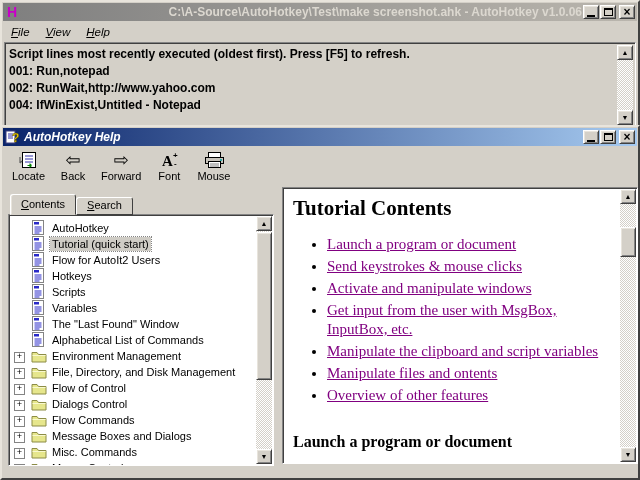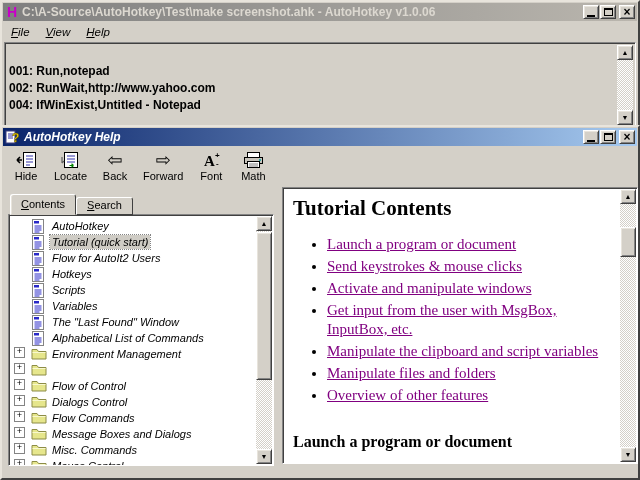--- a/index.html
+++ b/index.html
@@ -11,39 +11,39 @@
   .dither { background-image: repeating-conic-gradient(#ffffff 0% 25%, #d4d0c8 0% 50%);
             background-size:2px 2px; background-color:#e8e5df; }
 
   
   .main-window { position:absolute; top:0; left:0; width:640px; height:130px;
                  background:#d4d0c8; border:2px solid; border-color:#e8e4dc #404040 #404040 #e8e4dc; }
   .titlebar { height:18px; display:flex; align-items:center; padding:0 2px; margin:1px; }
   .titlebar.inactive { background:linear-gradient(90deg,#7f7f7f,#bab6ae); }
   .titlebar.active   { background:linear-gradient(90deg,#0a246a,#a6caf0); }
   .title-text { flex:1; font-size:12px; font-weight:bold; white-space:nowrap; overflow:hidden; padding-left:3px; }
-  .titlebar.inactive .title-text { color:#dcd8d0; }
+  .titlebar.inactive .title-text { color:#dcd8d0;text-align:right; }
   .titlebar.active   .title-text { color:#ffffff;font-style:italic; }
   .app-icon-h { color:#c800c8; font-weight:bold; font-size:14px; width:14px; text-align:center; line-height:14px; }
   .win-btn { width:16px; height:14px; margin-left:1px; display:flex; align-items:center; justify-content:center;
              font-size:10px; font-weight:bold; color:#000; flex:0 0 auto; cursor:default; }
   .win-btn.close { margin-left:3px; }
   .glyph-min { width:8px; height:2px; background:#000; margin-top:7px; }
   .glyph-max { width:9px; height:8px; border:1px solid #000; border-top-width:2px; }
   .glyph-close { font-size:12px; font-weight:bold; line-height:10px; }
 
   .menubar { height:19px; display:flex; align-items:center; padding-left:9px; font-size:11.5px; color:#000; }
   .menu-item { margin-right:16px;font-style:italic; }
   .menu-item u, .tab u { text-decoration:underline; }
 
   .script-area { position:absolute; left:2px; right:2px; top:40px; height:86px;
                  border:1px solid; border-color:#848484 #ffffff #ffffff #848484;
                  box-shadow: inset 1px 1px 0 #404040; background:#d4d0c8;
                  font-weight:bold; font-size:12px; color:#000; padding:3px 22px 0 4px; line-height:17px; }
-  .script-line-first { margin-top:17px; }
+  .script-line-first { }
   .vscroll { position:absolute; top:2px; right:2px; bottom:2px; width:16px; }
   .scroll-btn { position:absolute; left:0; width:16px; height:15px; display:flex; align-items:center;
                 justify-content:center; font-size:7px; color:#000; }
   .scroll-up { top:0; } .scroll-down { bottom:0; }
   .scroll-track { position:absolute; left:0; top:15px; bottom:15px; width:16px; }
   .scroll-thumb { position:absolute; left:0; width:16px; }
 
   
   .help-window { position:absolute; top:125px; left:0; width:640px; height:355px;
                  background:#d4d0c8; border:2px solid; border-color:#e8e4dc #404040 #404040 #e8e4dc; }
@@ -60,21 +60,21 @@
   .help-body { position:absolute; top:60px; left:2px; right:0; bottom:0; display:flex; }
   .left-pane { width:272px; display:flex; flex-direction:column; padding:7px 2px 12px 4px; }
   .tab-row { display:flex; margin-left:2px; height:21px; position:relative; z-index:2; }
   .tab { font-size:11px; color:#000; background:#d4d0c8; border:1px solid;
          border-color:#ffffff #404040 #d4d0c8 #ffffff; border-radius:3px 3px 0 0; padding:3px 10px 2px 10px; }
   .tab.active { position:relative; top:0; box-shadow: inset 1px 0 0 #e8e4dc; }
   .tab.inactive { margin-top:3px; padding-top:1px; height:18px; border-bottom-color:#404040; }
   .tree-panel { flex:1; position:relative; overflow:hidden; margin-top:-1px; background:#fff;
                 border:1px solid; border-color:#848484 #ffffff #ffffff #848484; box-shadow: inset 1px 1px 0 #404040; }
   .tree-rows { position:absolute; left:2px; top:4px; right:18px; }
-  .tree-row { height:16px; display:flex; align-items:flex-start; white-space:nowrap;font-style:italic; }
+  .tree-row { height:16px; display:flex; align-items:flex-end; white-space:nowrap; }
   .plusbox { width:11px; height:11px; margin-left:3px; flex:0 0 auto; border:1px solid #848484; background:#fff;
              font-size:9px; line-height:9px; text-align:center; color:#000;
              font-family:"Liberation Mono", monospace; }
   .plusbox.hidden { visibility:hidden; }
   .tree-icon { width:16px; margin:0 3px 0 6px; flex:0 0 auto; display:flex; align-items:center; }
   .tree-label { font-size:11px; color:#000; padding:1px 2px; }
   .tree-label.selected { background:#cfccc5; outline:1px dotted #848484; }
   .tree-scroll { position:absolute; top:1px; right:1px; bottom:1px; width:16px; }
 
   .sash { width:6px; }
@@ -105,20 +105,21 @@
     <span class="win-btn raised close">
         <span class="glyph-close">×</span>
       </span>
   </div>
   <div class="menubar">
     <span class="menu-item"><u>F</u>ile</span>
     <span class="menu-item"><u>V</u>iew</span>
     <span class="menu-item"><u>H</u>elp</span>
   </div>
   <div class="script-area">
+    <div>Script lines most recently executed (oldest first).  Press [F5] to refresh.</div>
     <div class="script-line-first">001: Run,notepad</div>
     <div>002: RunWait,http://www.yahoo.com</div>
     <div>004: IfWinExist,Untitled - Notepad</div>
     <div class="vscroll">
       <span class="scroll-btn scroll-up raised">
           <span>▲</span>
         </span>
       <span class="scroll-track dither"></span>
       <span class="scroll-btn scroll-down raised">
           <span>▼</span>
@@ -147,33 +148,20 @@
       </span>
     <span class="win-btn raised close">
         <span class="glyph-close">×</span>
       </span>
   </div>
 
   <div class="toolbar">
     <div class="tb-btn">
       <span class="tb-icon">
         <svg width="22" height="18" viewBox="0 0 22 18">
-          <rect x="8.5" y="1.5" width="12" height="15" fill="#ffffff" stroke="#000000"></rect>
-          <line x1="11" y1="5" x2="18" y2="5" stroke="#3333aa"></line>
-          <line x1="11" y1="8" x2="18" y2="8" stroke="#3333aa"></line>
-          <line x1="11" y1="11" x2="18" y2="11" stroke="#3333aa"></line>
-          <line x1="11" y1="14" x2="15" y2="14" stroke="#3333aa"></line>
-          <path d="M7 9 L2 9 M2 9 L5 6 M2 9 L5 12" stroke="#000" stroke-width="1.6" fill="none"></path>
-        </svg>
-      </span>
-      <span class="tb-label">Hide</span>
-    </div>
-    <div class="tb-btn">
-      <span class="tb-icon">
-        <svg width="22" height="18" viewBox="0 0 22 18">
           <rect x="4.5" y="1.5" width="13" height="15" fill="#ffffff" stroke="#000000"></rect>
           <line x1="7" y1="5" x2="15" y2="5" stroke="#3333aa"></line>
           <line x1="7" y1="8" x2="15" y2="8" stroke="#3333aa"></line>
           <line x1="7" y1="11" x2="15" y2="11" stroke="#3333aa"></line>
           <path d="M9.5 14.5 L13.5 14.5 M13.5 14.5 L11.5 12.8 M13.5 14.5 L11.5 16.2" stroke="#008000" stroke-width="1.2" fill="none"></path>
           <path d="M2 6 L2 12 M2 12 L4 10" stroke="#606060" stroke-width="1.2" fill="none"></path>
         </svg>
       </span>
       <span class="tb-label">Locate</span>
     </div>
@@ -199,21 +187,21 @@
       <span class="tb-icon">
         <svg width="22" height="18" viewBox="0 0 22 18">
           <rect x="5.5" y="1.5" width="12" height="5" fill="#ffffff" stroke="#000"></rect>
           <rect x="2.5" y="6.5" width="18" height="6" fill="#c8c4bc" stroke="#000"></rect>
           <rect x="5.5" y="10.5" width="12" height="6" fill="#ffffff" stroke="#000"></rect>
           <line x1="7" y1="13" x2="16" y2="13" stroke="#808080"></line>
           <line x1="7" y1="15" x2="16" y2="15" stroke="#808080"></line>
           <circle cx="18" cy="9" r="1" fill="#00a0a0"></circle>
         </svg>
       </span>
-      <span class="tb-label">Math</span>
+      <span class="tb-label">Mouse</span>
     </div>
   </div>
 
   <div class="help-body">
 
     <div class="left-pane">
       <div class="tab-row">
         <span class="tab active"><u>C</u>ontents</span>
         <span class="tab inactive"><u>S</u>earch</span>
       </div>
@@ -342,20 +330,21 @@
               <span class="tree-label">Environment Management</span>
             </div>
             <div class="tree-row">
               <span class="plusbox">+</span>
               <span class="tree-icon">
                 <svg width="16" height="13" viewBox="0 0 16 13">
                   <path d="M1 2.5 L6 2.5 L7.5 4.5 L15 4.5 L15 12 L1 12 Z" fill="#e6e68c" stroke="#8c8c46"></path>
                   <line x1="1.5" y1="5.5" x2="14.5" y2="5.5" stroke="#f8f8cf"></line>
                 </svg>
               </span>
+              <span class="tree-label">File, Directory, and Disk Management</span>
             </div>
             <div class="tree-row">
               <span class="plusbox">+</span>
               <span class="tree-icon">
                 <svg width="16" height="13" viewBox="0 0 16 13">
                   <path d="M1 2.5 L6 2.5 L7.5 4.5 L15 4.5 L15 12 L1 12 Z" fill="#e6e68c" stroke="#8c8c46"></path>
                   <line x1="1.5" y1="5.5" x2="14.5" y2="5.5" stroke="#f8f8cf"></line>
                 </svg>
               </span>
               <span class="tree-label">Flow of Control</span>
@@ -428,21 +417,21 @@
 
     <div class="right-pane">
       <div class="topic">
         <h1>Tutorial Contents</h1>
         <ul>
             <li><a href="#">Launch a program or document</a></li>
             <li><a href="#">Send keystrokes &amp; mouse clicks</a></li>
             <li><a href="#">Activate and manipulate windows</a></li>
             <li><a href="#">Get input from the user with MsgBox, InputBox, etc.</a></li>
             <li><a href="#">Manipulate the clipboard and script variables</a></li>
-            <li><a href="#">Manipulate files and folders</a></li>
+            <li><a href="#">Manipulate files and ontents</a></li>
             <li><a href="#">Overview of other features</a></li>
           </ul>
         <h2>Launch a program or document</h2>
       </div>
       <div class="content-scroll">
         <span class="scroll-btn scroll-up raised">
             <span>▲</span>
           </span>
         <span class="scroll-track dither"></span>
         <span class="scroll-thumb raised" style="top:38px; height:30px;"></span>

